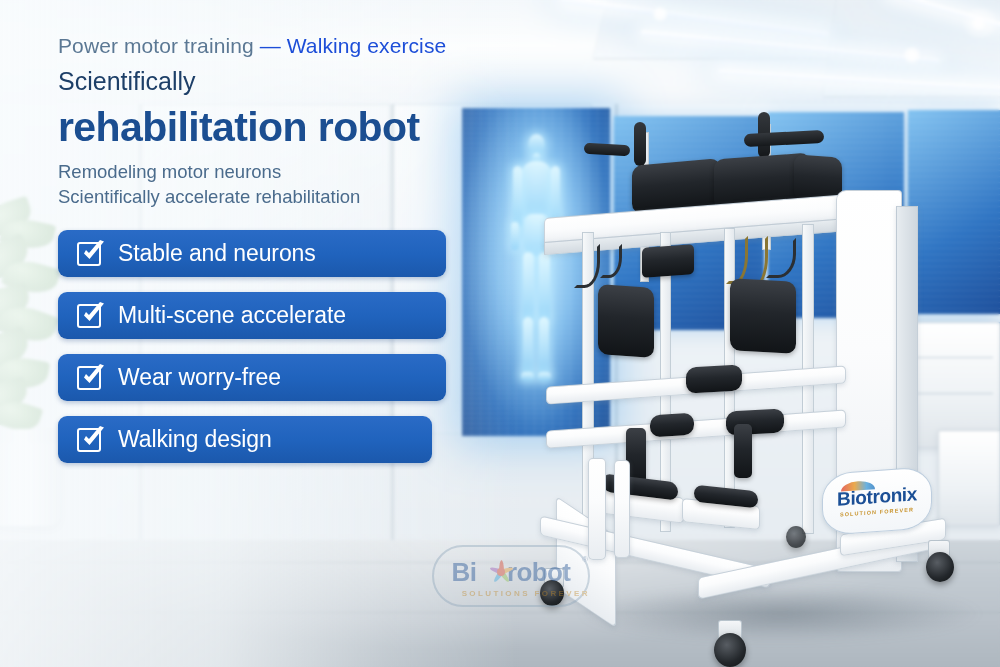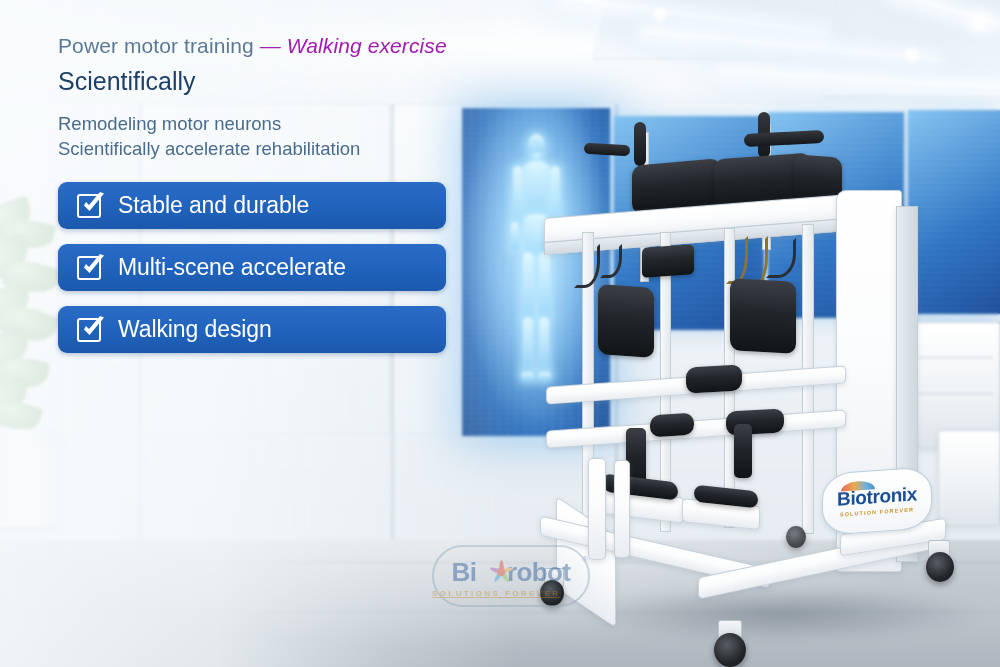--- a/index.html
+++ b/index.html
@@ -230,21 +230,21 @@
 
   
   .copy { position:absolute; left:58px; top:34px; width:470px; }
 
   .eyebrow {
     font-size: 21px;
     color: #5b7894;
     letter-spacing: .1px;
     white-space: nowrap;
   }
-  .eyebrow .accent { color:#a21caf;font-style:italic; }
+  .eyebrow .accent { color:#1d4ed8; }
 
   .kicker-wrap{
     position:relative; height:34px; margin-top:9px;
   }
   .kicker {
     position:absolute; left:0; top:0;
     font-size: 25px; color:#1d3f68; white-space:nowrap;
   }
   .kicker.b { left:118px; color:#24476e; }
 
@@ -306,22 +306,22 @@
   }
   .wm-text {
     position:absolute; left:0; top:14px; width:100%;
     text-align:center;
     font-size:26px; font-weight:bold; color:#1d4f92;
     letter-spacing:-.6px;
     line-height:1;
   }
   .wm-tag {
     position:absolute; left:0; top:44px; width:100%;
-    text-align:left;
-    font-size:8px; font-weight:bold; letter-spacing:2.4px; color:#c08a2c;text-decoration:underline;
+    text-align:right;
+    font-size:8px; font-weight:bold; letter-spacing:2.4px; color:#c08a2c;
   }
   .wm-pinwheel { position:absolute; left:56px; top:14px; width:26px; height:26px; }
   .wm-blade {
     position:absolute; left:11px; top:1px; width:5px; height:12px;
     border-radius: 50% 50% 0 0 / 100% 100% 0 0;
     transform-origin: 50% 12px;
   }
   .wm-hub {
     position:absolute; left:9px; top:9px; width:8px; height:8px;
     border-radius:50%; background:#d8452f;
@@ -489,49 +489,59 @@
 
   <div class="copy">
 
     <div class="eyebrow"><span>Power motor training </span><span class="accent">— Walking exercise</span></div>
 
     <div class="kicker-wrap">
       <div class="kicker">Scientifically</div>
     </div>
 
     <h1 class="headline">
+      <div>rehabilitation robot</div>
     </h1>
 
     <div class="sub">
       <div>Remodeling motor neurons</div>
       <div>Scientifically accelerate rehabilitation</div>
     </div>
 
     <div class="features">
 
       <div class="feat">
         <span class="chk">
           <span class="box"></span>
           <svg class="tick" viewBox="0 0 26 26" aria-hidden="true">
             <path d="M5 13.5 L10.5 19 L25 1.5 L21 0 L10 13 L7 10 Z" fill="#ffffff"></path>
           </svg>
         </span>
-        <span class="feat-label">Stable and durable</span>
+        <span class="feat-label">Stable and neurons</span>
       </div>
 
       <div class="feat">
         <span class="chk">
           <span class="box"></span>
           <svg class="tick" viewBox="0 0 26 26" aria-hidden="true">
             <path d="M5 13.5 L10.5 19 L25 1.5 L21 0 L10 13 L7 10 Z" fill="#ffffff"></path>
           </svg>
         </span>
         <span class="feat-label">Multi-scene accelerate</span>
       </div>
 
+      <div class="feat">
+        <span class="chk">
+          <span class="box"></span>
+          <svg class="tick" viewBox="0 0 26 26" aria-hidden="true">
+            <path d="M5 13.5 L10.5 19 L25 1.5 L21 0 L10 13 L7 10 Z" fill="#ffffff"></path>
+          </svg>
+        </span>
+        <span class="feat-label">Wear worry-free</span>
+      </div>
 
       <div class="feat">
         <span class="chk">
           <span class="box"></span>
           <svg class="tick" viewBox="0 0 26 26" aria-hidden="true">
             <path d="M5 13.5 L10.5 19 L25 1.5 L21 0 L10 13 L7 10 Z" fill="#ffffff"></path>
           </svg>
         </span>
         <span class="feat-label">Walking design</span>
       </div>

